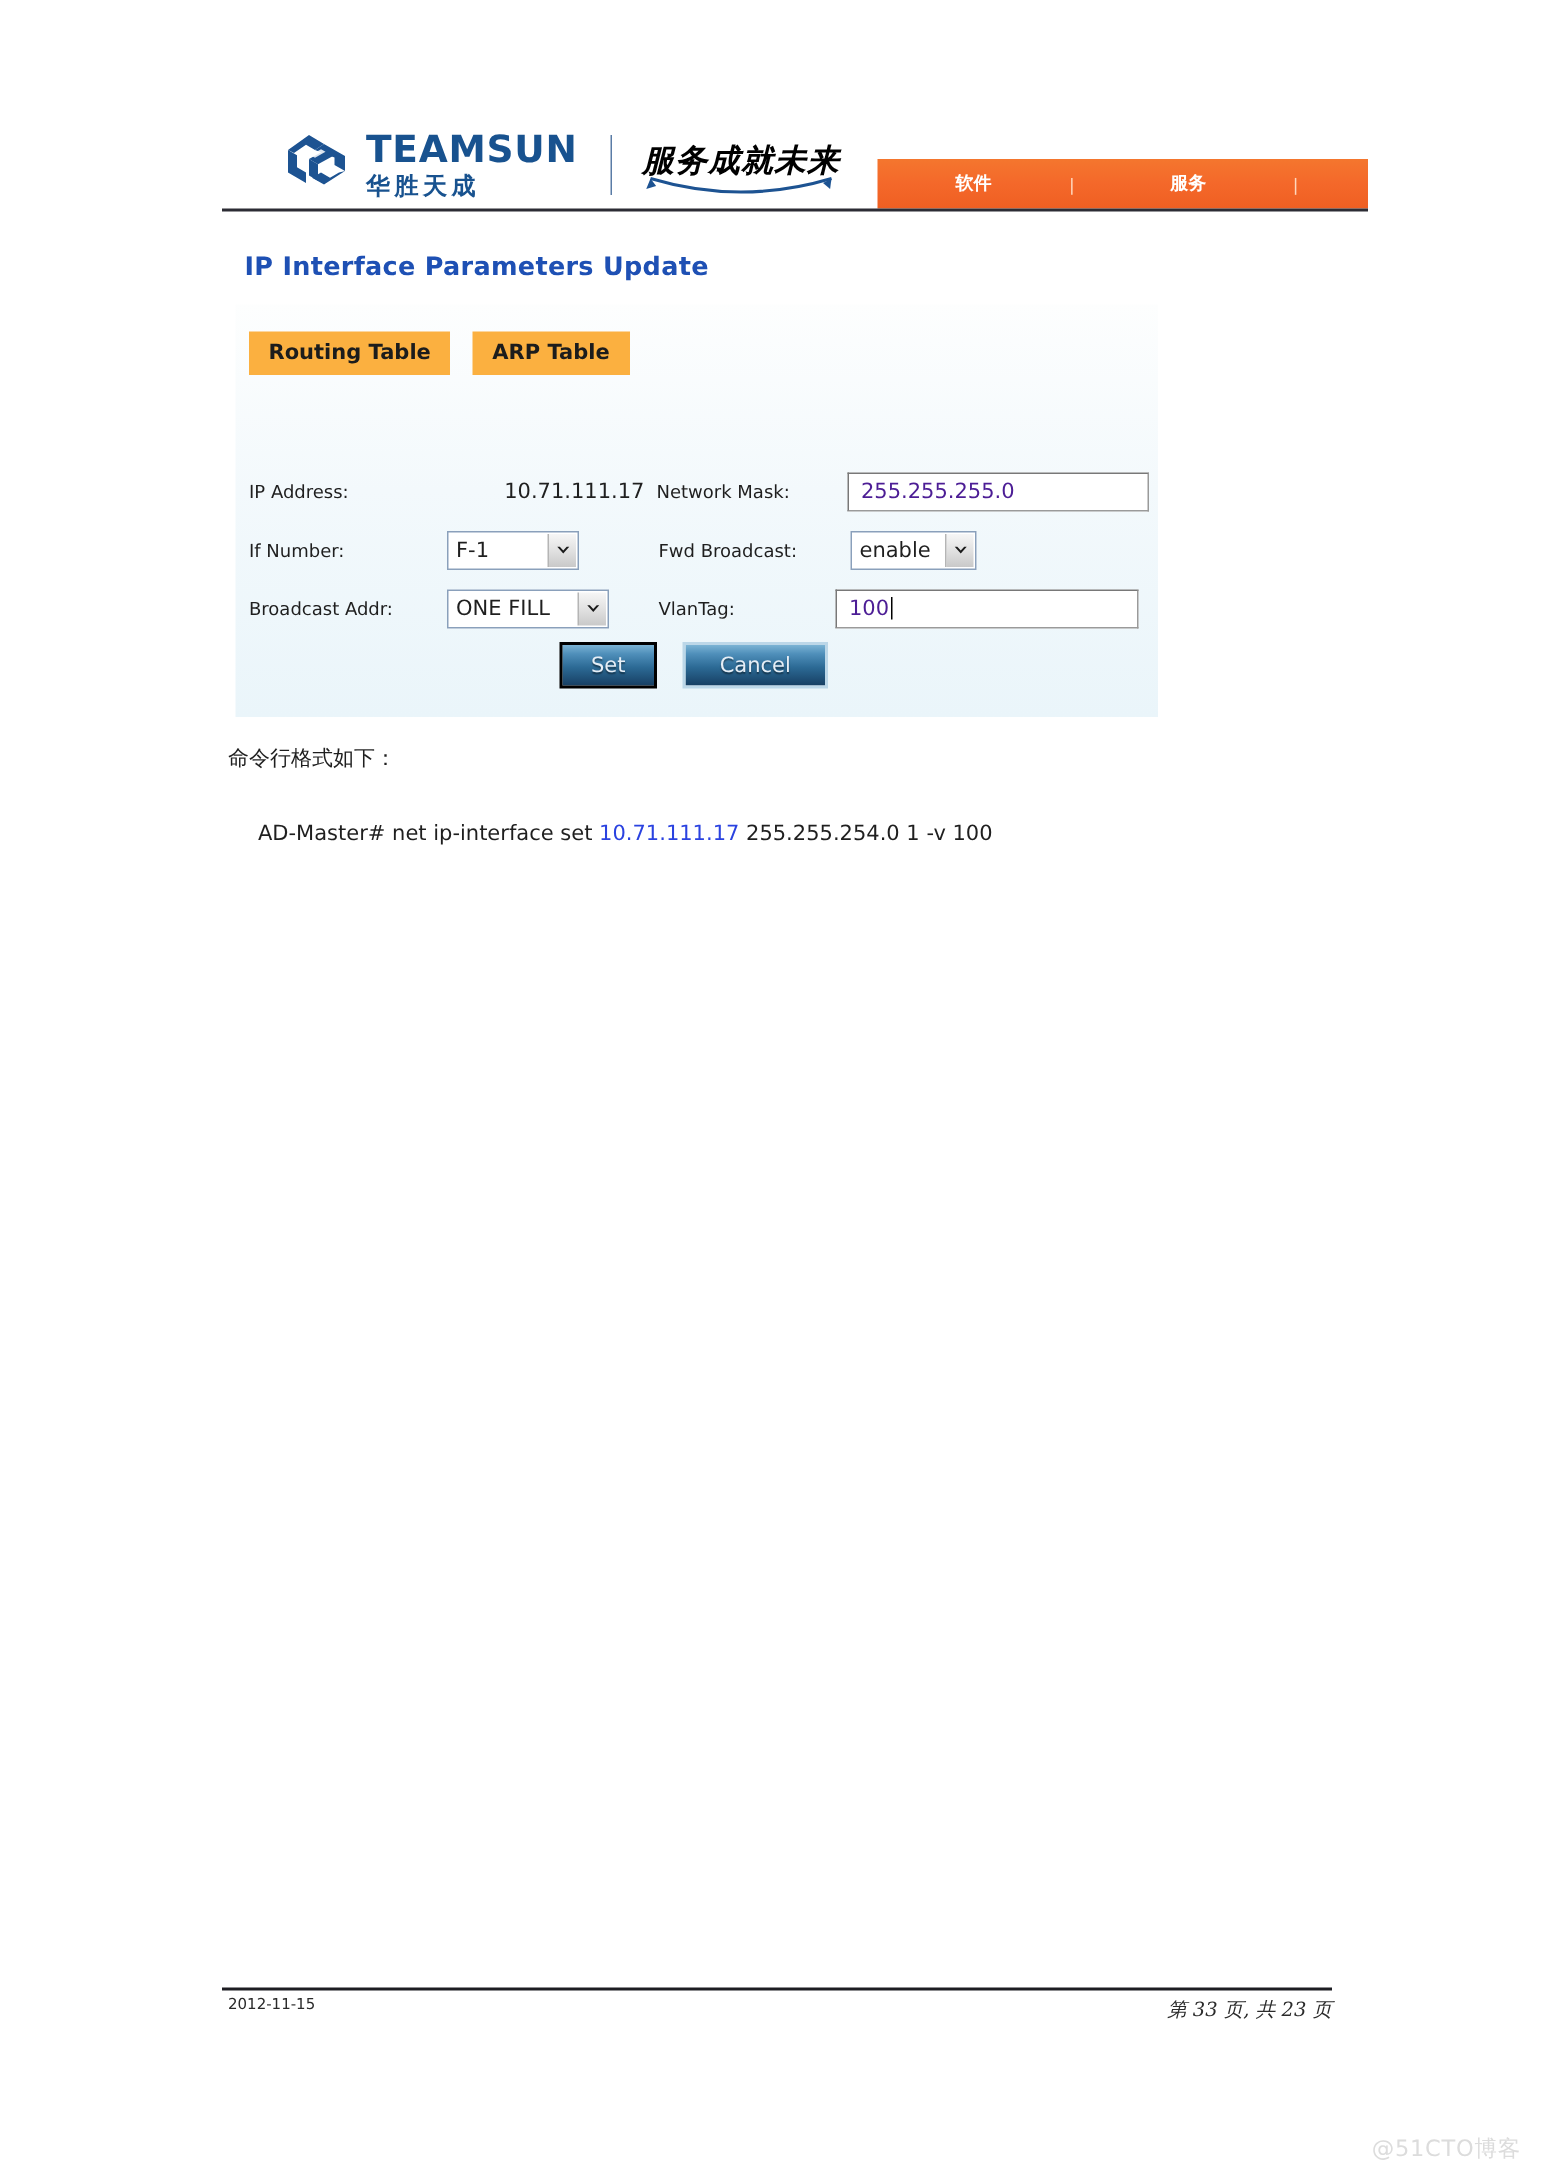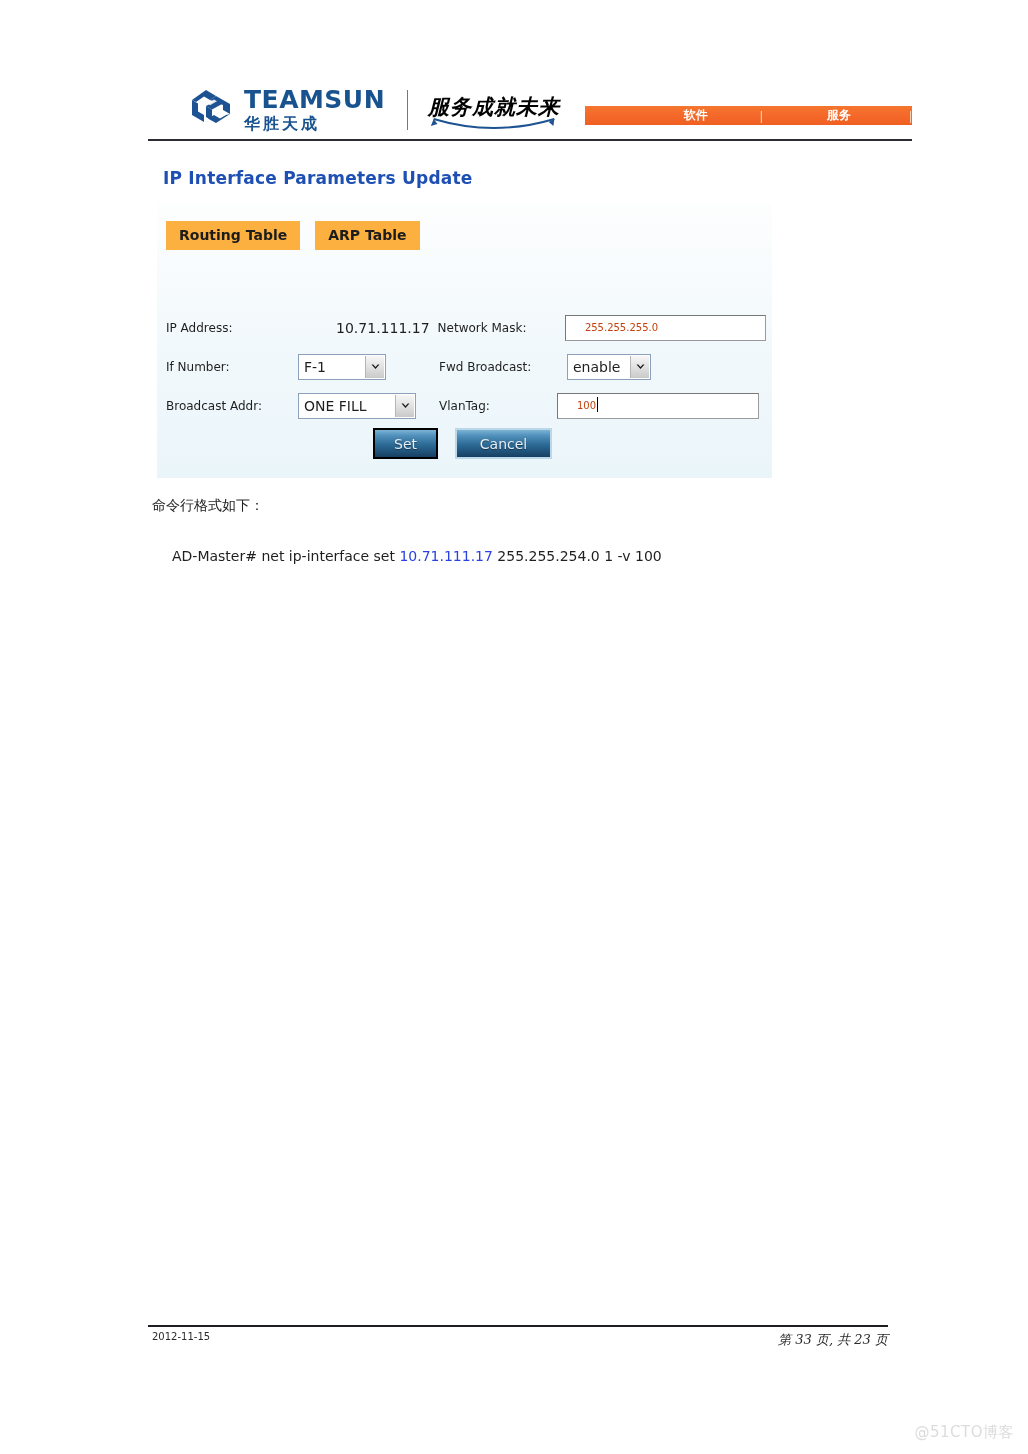--- a/index.html
+++ b/index.html
@@ -91,26 +91,25 @@
     bottom: -12px;
     width: 100%;
     height: 16px;
   }
 
   .navbar {
     position: absolute;
     left: 437px;
     top: 28px;
     width: 327px;
-    height: 19px;
+    height: 33px;
     background: linear-gradient(180deg, #f4762e 0%, #f4682a 50%, #ef5f22 100%);
     display: flex;
     align-items: center;
     overflow: hidden;
-    justify-content: flex-end;
   }
   .nav-item {
     font-family: "DejaVu Sans", sans-serif;
     font-size: 12px;
     font-weight: bold;
     color: #ffffff;
     white-space: nowrap;
   }
   .nav-item.n1 { margin-left: 52px; }
   .nav-item.n2 { margin-left: 64px; }
@@ -202,23 +201,23 @@
   }
 
   .txt {
     box-sizing: border-box;
     height: 26px;
     background: #ffffff;
     border: 1px solid #9a9a9a;
     border-top-color: #787878;
     border-left-color: #787878;
     font-family: "DejaVu Sans", sans-serif;
-    font-size: 10px;
-    color: #c2410c;
-    padding: 0 19px;
+    font-size: 14px;
+    color: #4c1d95;
+    padding: 0 8px;
     line-height: 24px;
     white-space: nowrap;
     overflow: hidden;
   }
   .txt.mask { width: 202px; }
   .txt.vlan { width: 202px; position: relative; }
   .caret {
     display: inline-block;
     width: 1px;
     height: 15px;
@@ -236,21 +235,21 @@
     align-items: center;
     font-family: "DejaVu Sans", sans-serif;
     font-size: 14px;
     color: #1f1f1f;
     padding-left: 5px;
     position: relative;
     white-space: nowrap;
   }
   .sel.ifnum { width: 88px; }
   .sel.fwd   { width: 84px; }
-  .sel.bcast { width: 118px; }
+  .sel.bcast { width: 108px; }
   .sel .arrow-btn {
     position: absolute;
     right: 1px;
     top: 1px;
     bottom: 1px;
     width: 18px;
     background: linear-gradient(180deg, #f6f6f6 0%, #dfdfdf 55%, #c9c9c9 100%);
     border-left: 1px solid #b5b5b5;
     display: flex;
     align-items: center;

